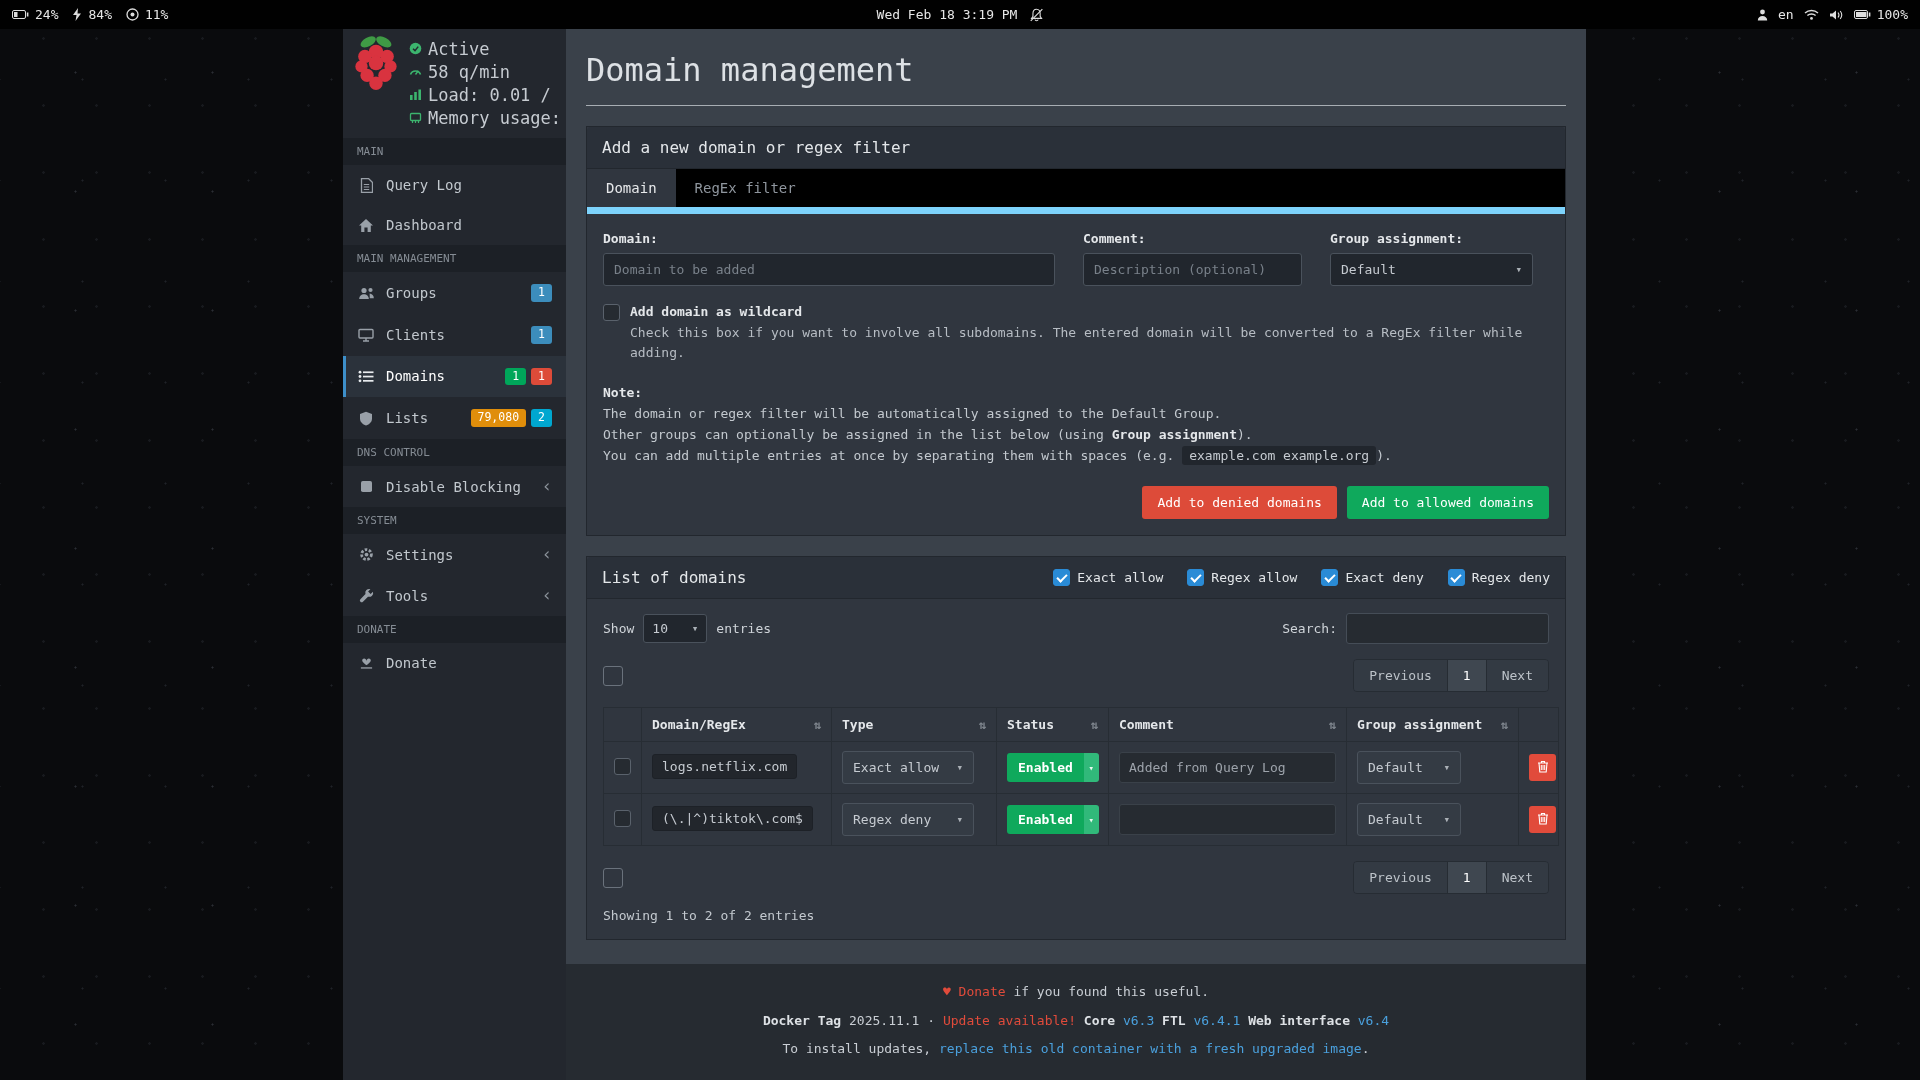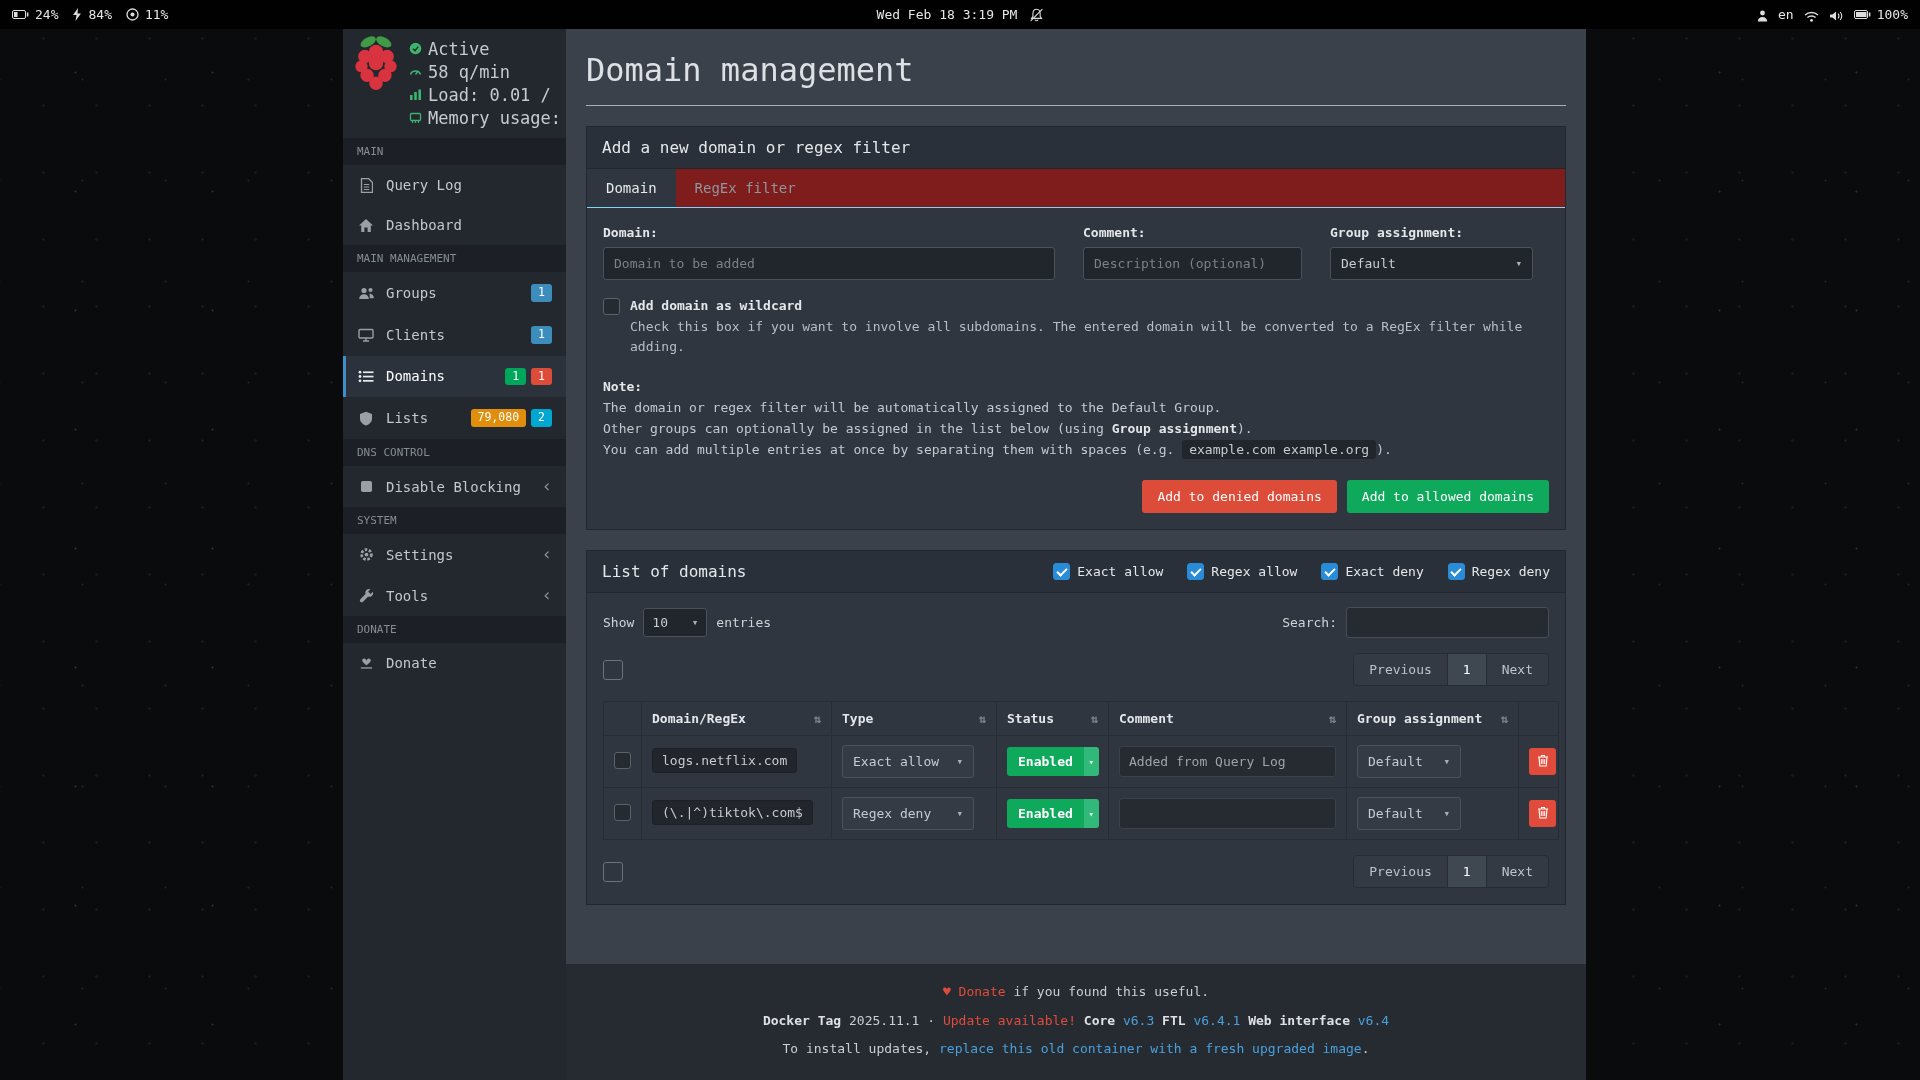--- a/index.html
+++ b/index.html
@@ -12,21 +12,21 @@
       radial-gradient(circle,#181a1e 1px,transparent 1.5px);
     background-size:137px 119px,83px 101px,53px 67px;
     background-position:7px 13px,41px 29px,17px 5px;
   }
   
   .topbar{position:absolute;top:0;left:0;width:1920px;height:29px;background:#010101;color:#e6e6e6;
     display:flex;align-items:center;justify-content:space-between;font-size:13px;box-sizing:border-box;padding:0 12px;z-index:10;}
   .tb-group{display:flex;align-items:center;gap:6px;}
   .tb-left{display:flex;align-items:center;gap:14px;}
   .tb-center{position:absolute;left:50%;transform:translateX(-50%);display:flex;align-items:center;gap:12px;justify-content:center;}
-  .tb-right{display:flex;align-items:flex-end;gap:10px;}
+  .tb-right{display:flex;align-items:center;gap:10px;}
   .tb-ico{display:inline-flex;align-items:center;}
   
   .app{position:absolute;top:29px;left:343px;width:1243px;height:1051px;display:flex;background:#3a414a;}
   
   .sidebar{width:223px;flex-shrink:0;background:#23272e;display:flex;flex-direction:column;overflow:hidden;}
   .side-head{display:flex;gap:8px;padding:4px 6px 10px 8px;align-items:flex-start;}
   .status-list{display:flex;flex-direction:column;gap:3px;padding-top:6px;min-width:0;}
   .status-row{display:flex;align-items:center;gap:6px;font-size:17px;color:#c6cbd1;white-space:nowrap;overflow:hidden;}
   .section-label{background:#1c2026;color:#858c94;font-size:11px;padding:7px 14px;}
   .side-item{display:flex;align-items:center;gap:11px;padding:12px 14px;color:#c2c8ce;font-size:14px;cursor:pointer;position:relative;}
@@ -40,21 +40,21 @@
   .chev{margin-left:auto;color:#8a9199;font-size:17px;line-height:1;}
   
   .main{flex:1;display:flex;flex-direction:column;min-width:0;}
   .content{flex:1;padding:14px 20px 0 20px;overflow:hidden;}
   h1.page-title{font-size:32px;font-weight:400;color:#dde1e5;margin:8px 0 0 0;padding-bottom:16px;border-bottom:1px solid #a7adb3;}
   
   .card{background:#30363f;border:1px solid #22272e;border-radius:0;margin-top:20px;}
   .card-header{padding:11px 15px;border-bottom:1px solid #22272e;background:#2a3039;color:#e4e7ea;font-size:16px;
     display:flex;align-items:center;justify-content:space-between;border-radius:4px 4px 0 0;}
   
-  .tabbar{display:flex;background:#7f1d1d;border-bottom:1px solid #7dd3fc;}
+  .tabbar{display:flex;background:#000000;border-bottom:7px solid #7dd3fc;}
   .tab{padding:11px 19px;font-size:14px;color:#8f969e;cursor:pointer;}
   .tab.active{background:#30363f;color:#e8eaec;}
   
   .form-row{display:flex;gap:28px;padding:17px 16px 6px 16px;}
   .fgroup{display:flex;flex-direction:column;}
   .fgroup label{font-size:13px;font-weight:bold;color:#e4e7ea;margin-bottom:7px;}
   .f-domain{width:452px;}.f-comment{width:219px;}.f-group{width:203px;}
   input.tin{background:#21262d;border:1px solid #4a525c;color:#c6cbd1;font:inherit;font-size:13px;
     padding:8px 10px;border-radius:3px;box-sizing:border-box;width:100%;}
   input.tin::placeholder{color:#79818a;}
@@ -584,20 +584,21 @@
 
           <div class="row-between toolrow">
             <span class="cb big"></span>
             <span class="pager">
               <span class="pg">Previous</span>
               <span class="pg active">1</span>
               <span class="pg">Next</span>
             </span>
           </div>
 
+          <div class="summary">Showing 1 to 2 of 2 entries</div>
         </div>
       </div>
     </div>
 
     <div class="footer">
       <div>
         <span class="heart">♥</span>
         <a class="lnk-red">Donate</a>
         <span>if you found this useful.</span>
       </div>

